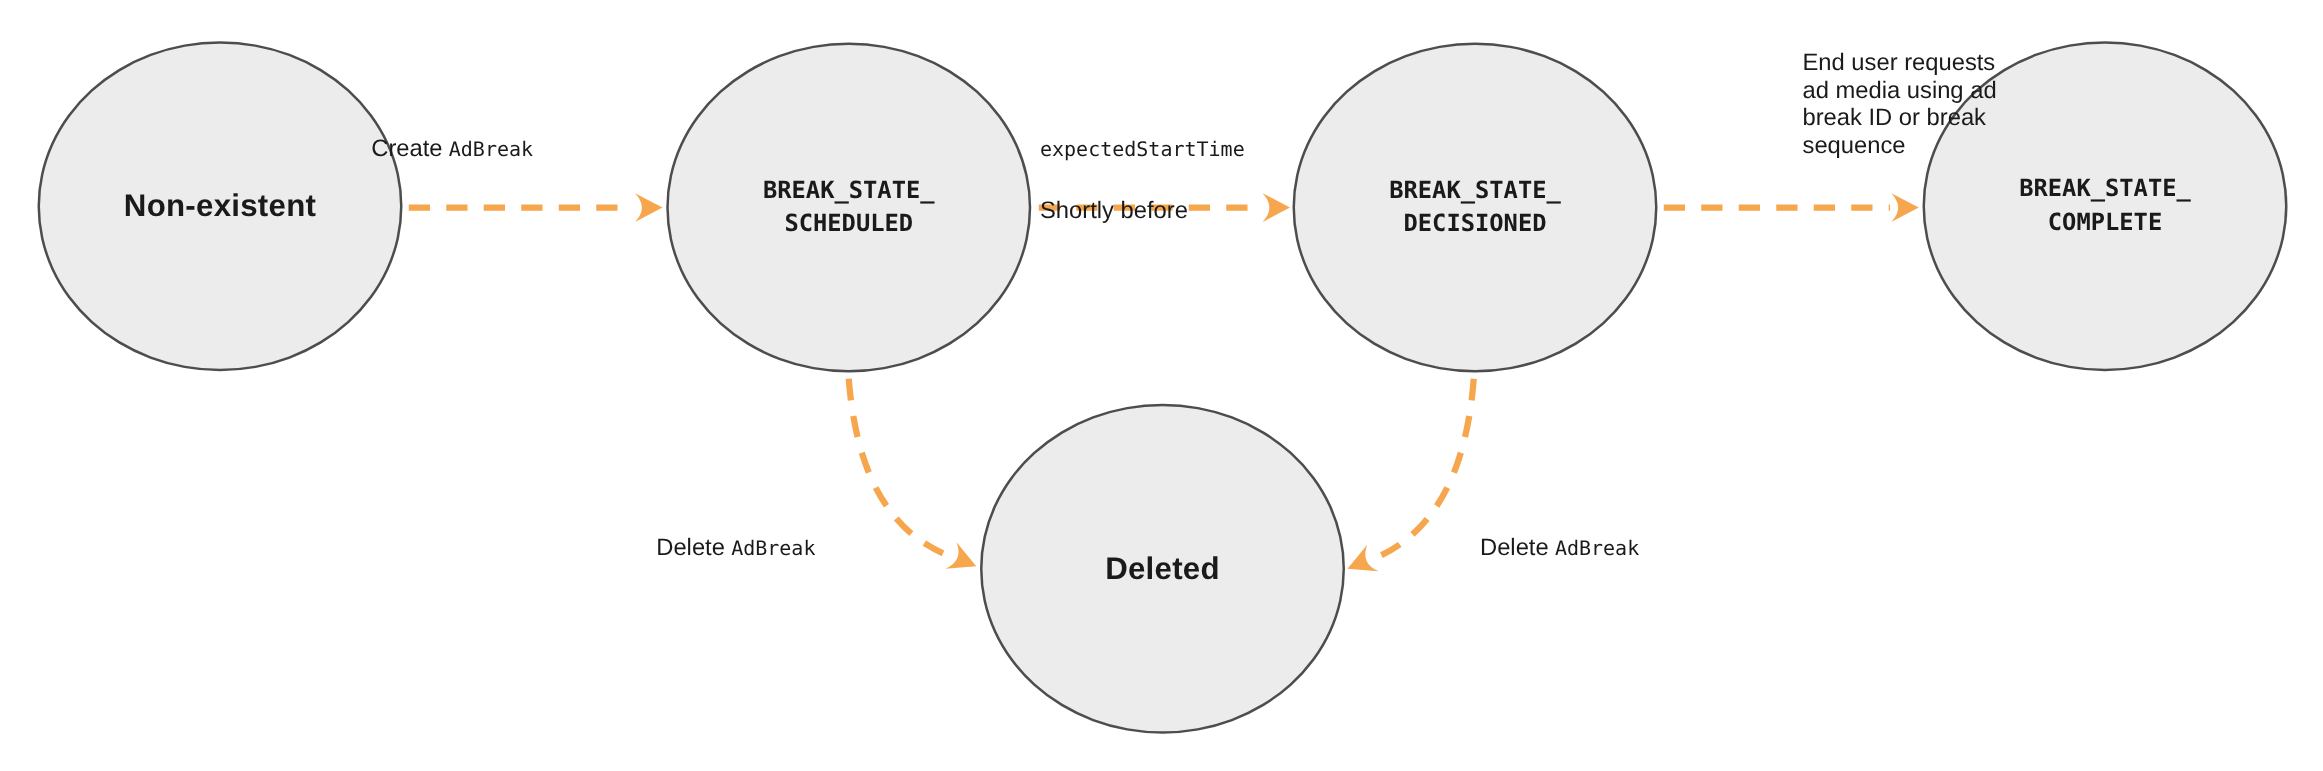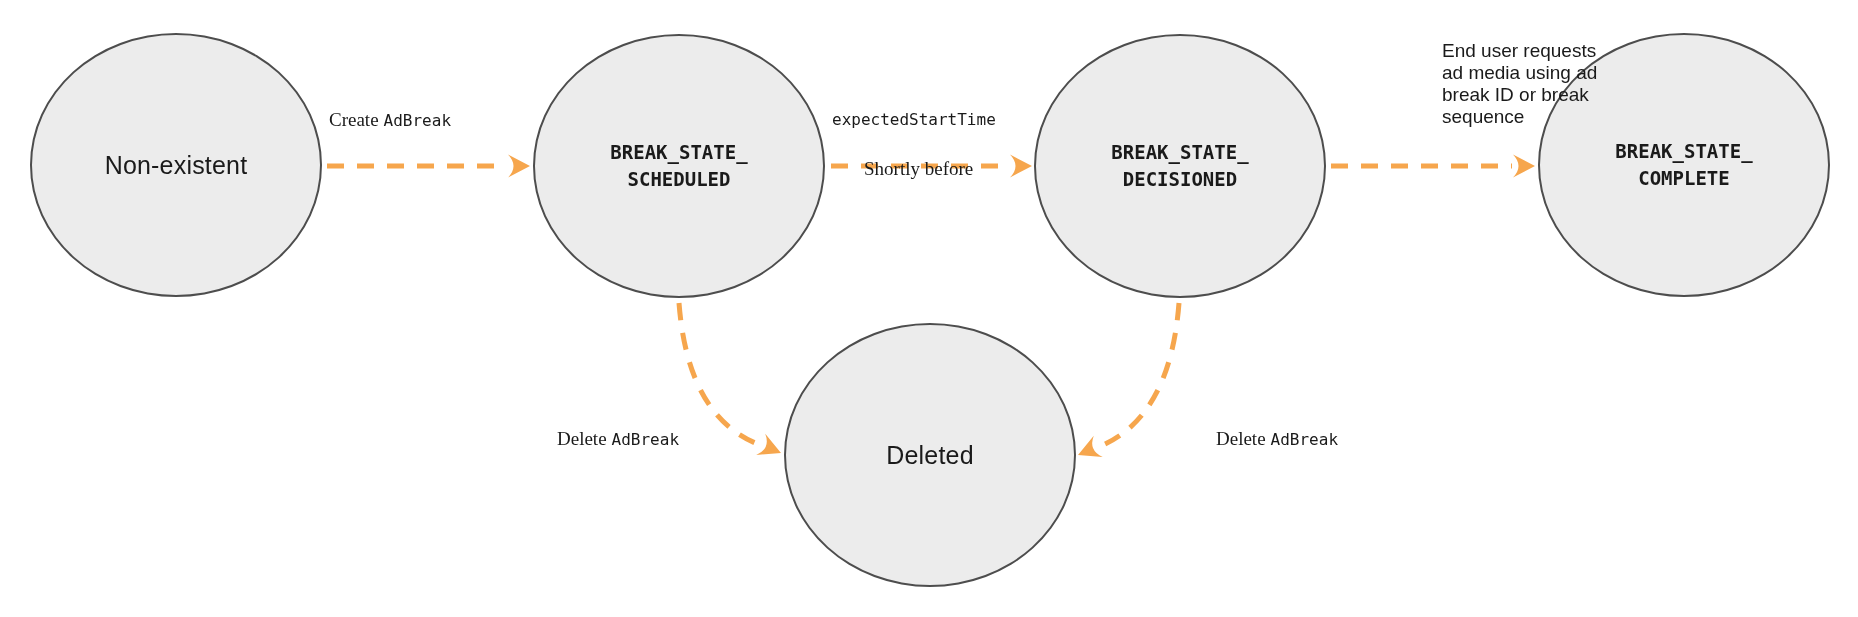--- a/index.html
+++ b/index.html
@@ -39,39 +39,39 @@
     border-radius: 50%;
     background: var(--node-fill);
     border: 2px solid var(--node-border);
     display: flex;
     align-items: center;
     justify-content: center;
     text-align: center;
   }
   .node-label-sans {
     font-family: "Liberation Sans", sans-serif;
-    font-weight: normal;
+    font-weight: bold;
     font-size: 25px;
     letter-spacing: 0.2px;
   }
   .node-label-mono {
     font-family: "DejaVu Sans Mono", monospace;
     font-weight: bold;
     font-size: 19px;
     line-height: 27px;
     white-space: pre-line;
   }
   .edge-label {
     position: absolute;
     font-size: 19px;
     line-height: 22px;
     white-space: pre-line;
   }
   .edge-label .line { display: block; }
-  .plain { font-family: Liberation Serif, serif; padding-right: 5px; margin-left: 32px; }
+  .plain { font-family: Liberation Sans, sans-serif; padding-right: 5px; }
   .code { font-family: "DejaVu Sans Mono", monospace; font-size: 16px; }
   .two-line .line { line-height: 27px; }
 </style>
 </head>
 <body>
 
 <div class="canvas">
 
   <svg class="edges" viewBox="0 0 1858 617">
 

